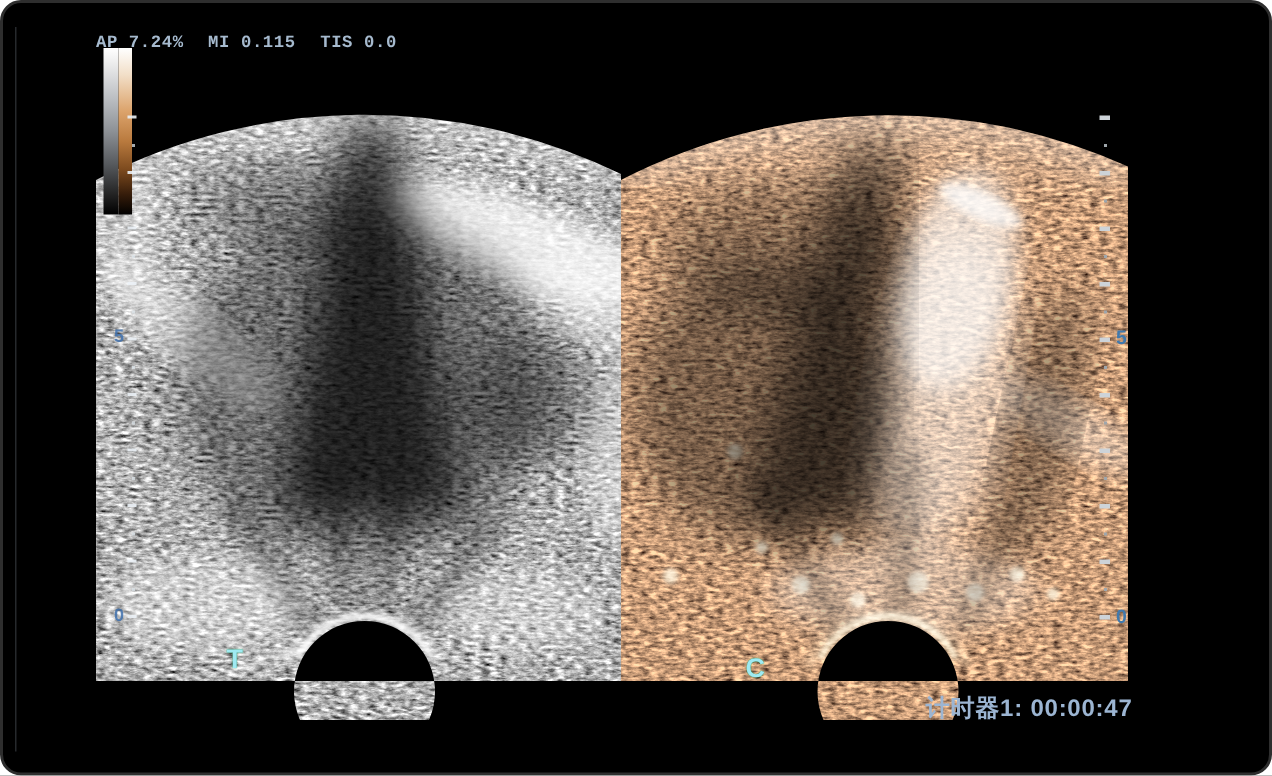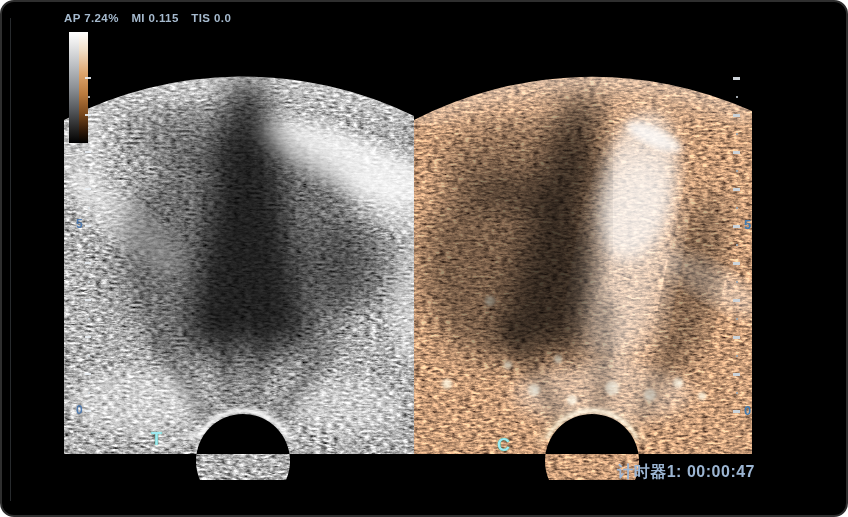--- a/index.html
+++ b/index.html
@@ -1,21 +1,21 @@
 <!DOCTYPE html>
 <html><head>
 <meta charset="utf-8">
 <style>
   html,body{margin:0;padding:0;background:#ffffff;}
   body{width:848px;height:517px;overflow:hidden;font-family:"Liberation Sans",sans-serif;position:relative;}
   .window{position:absolute;inset:0;background:#000;border:2px solid #2e2e2e;border-radius:14px;box-sizing:border-box;overflow:hidden;}
   .bezel-line{position:absolute;left:8px;top:16px;bottom:14px;width:1px;background:#26292c;}
   svg.canvas{position:absolute;left:0;top:0;}
   
-  .status-bar{position:absolute;left:62px;top:10px;color:#a6bace;font-size:11.5px;font-weight:bold;letter-spacing:.4px;white-space:nowrap;}
+  .status-bar{position:absolute;left:62px;top:20px;color:#a6bace;font-size:11.5px;font-weight:bold;letter-spacing:.4px;white-space:nowrap;font-family:Liberation Mono, monospace;}
   .status-bar span{margin-right:9px;}
   
   .colorbar{position:absolute;left:67px;top:30px;width:19px;height:111px;display:flex;z-index:3;}
   .colorbar .half{flex:1;height:100%;}
   .colorbar .gray{background:linear-gradient(#ffffff 0%,#ededed 9%,#bcbfc3 30%,#8d9196 50%,#56595d 70%,#232323 88%,#000 100%);}
   .colorbar .sepia{background:linear-gradient(#ffffff 0%,#f2dfc8 16%,#dca36b 38%,#b97a3e 56%,#7c4a1e 73%,#351c0a 88%,#000 100%);}
   
   .scale{position:absolute;top:71px;width:26px;height:348px;z-index:4;}
   .scale-right{left:731px;}
   .scale-left{left:74px;}

